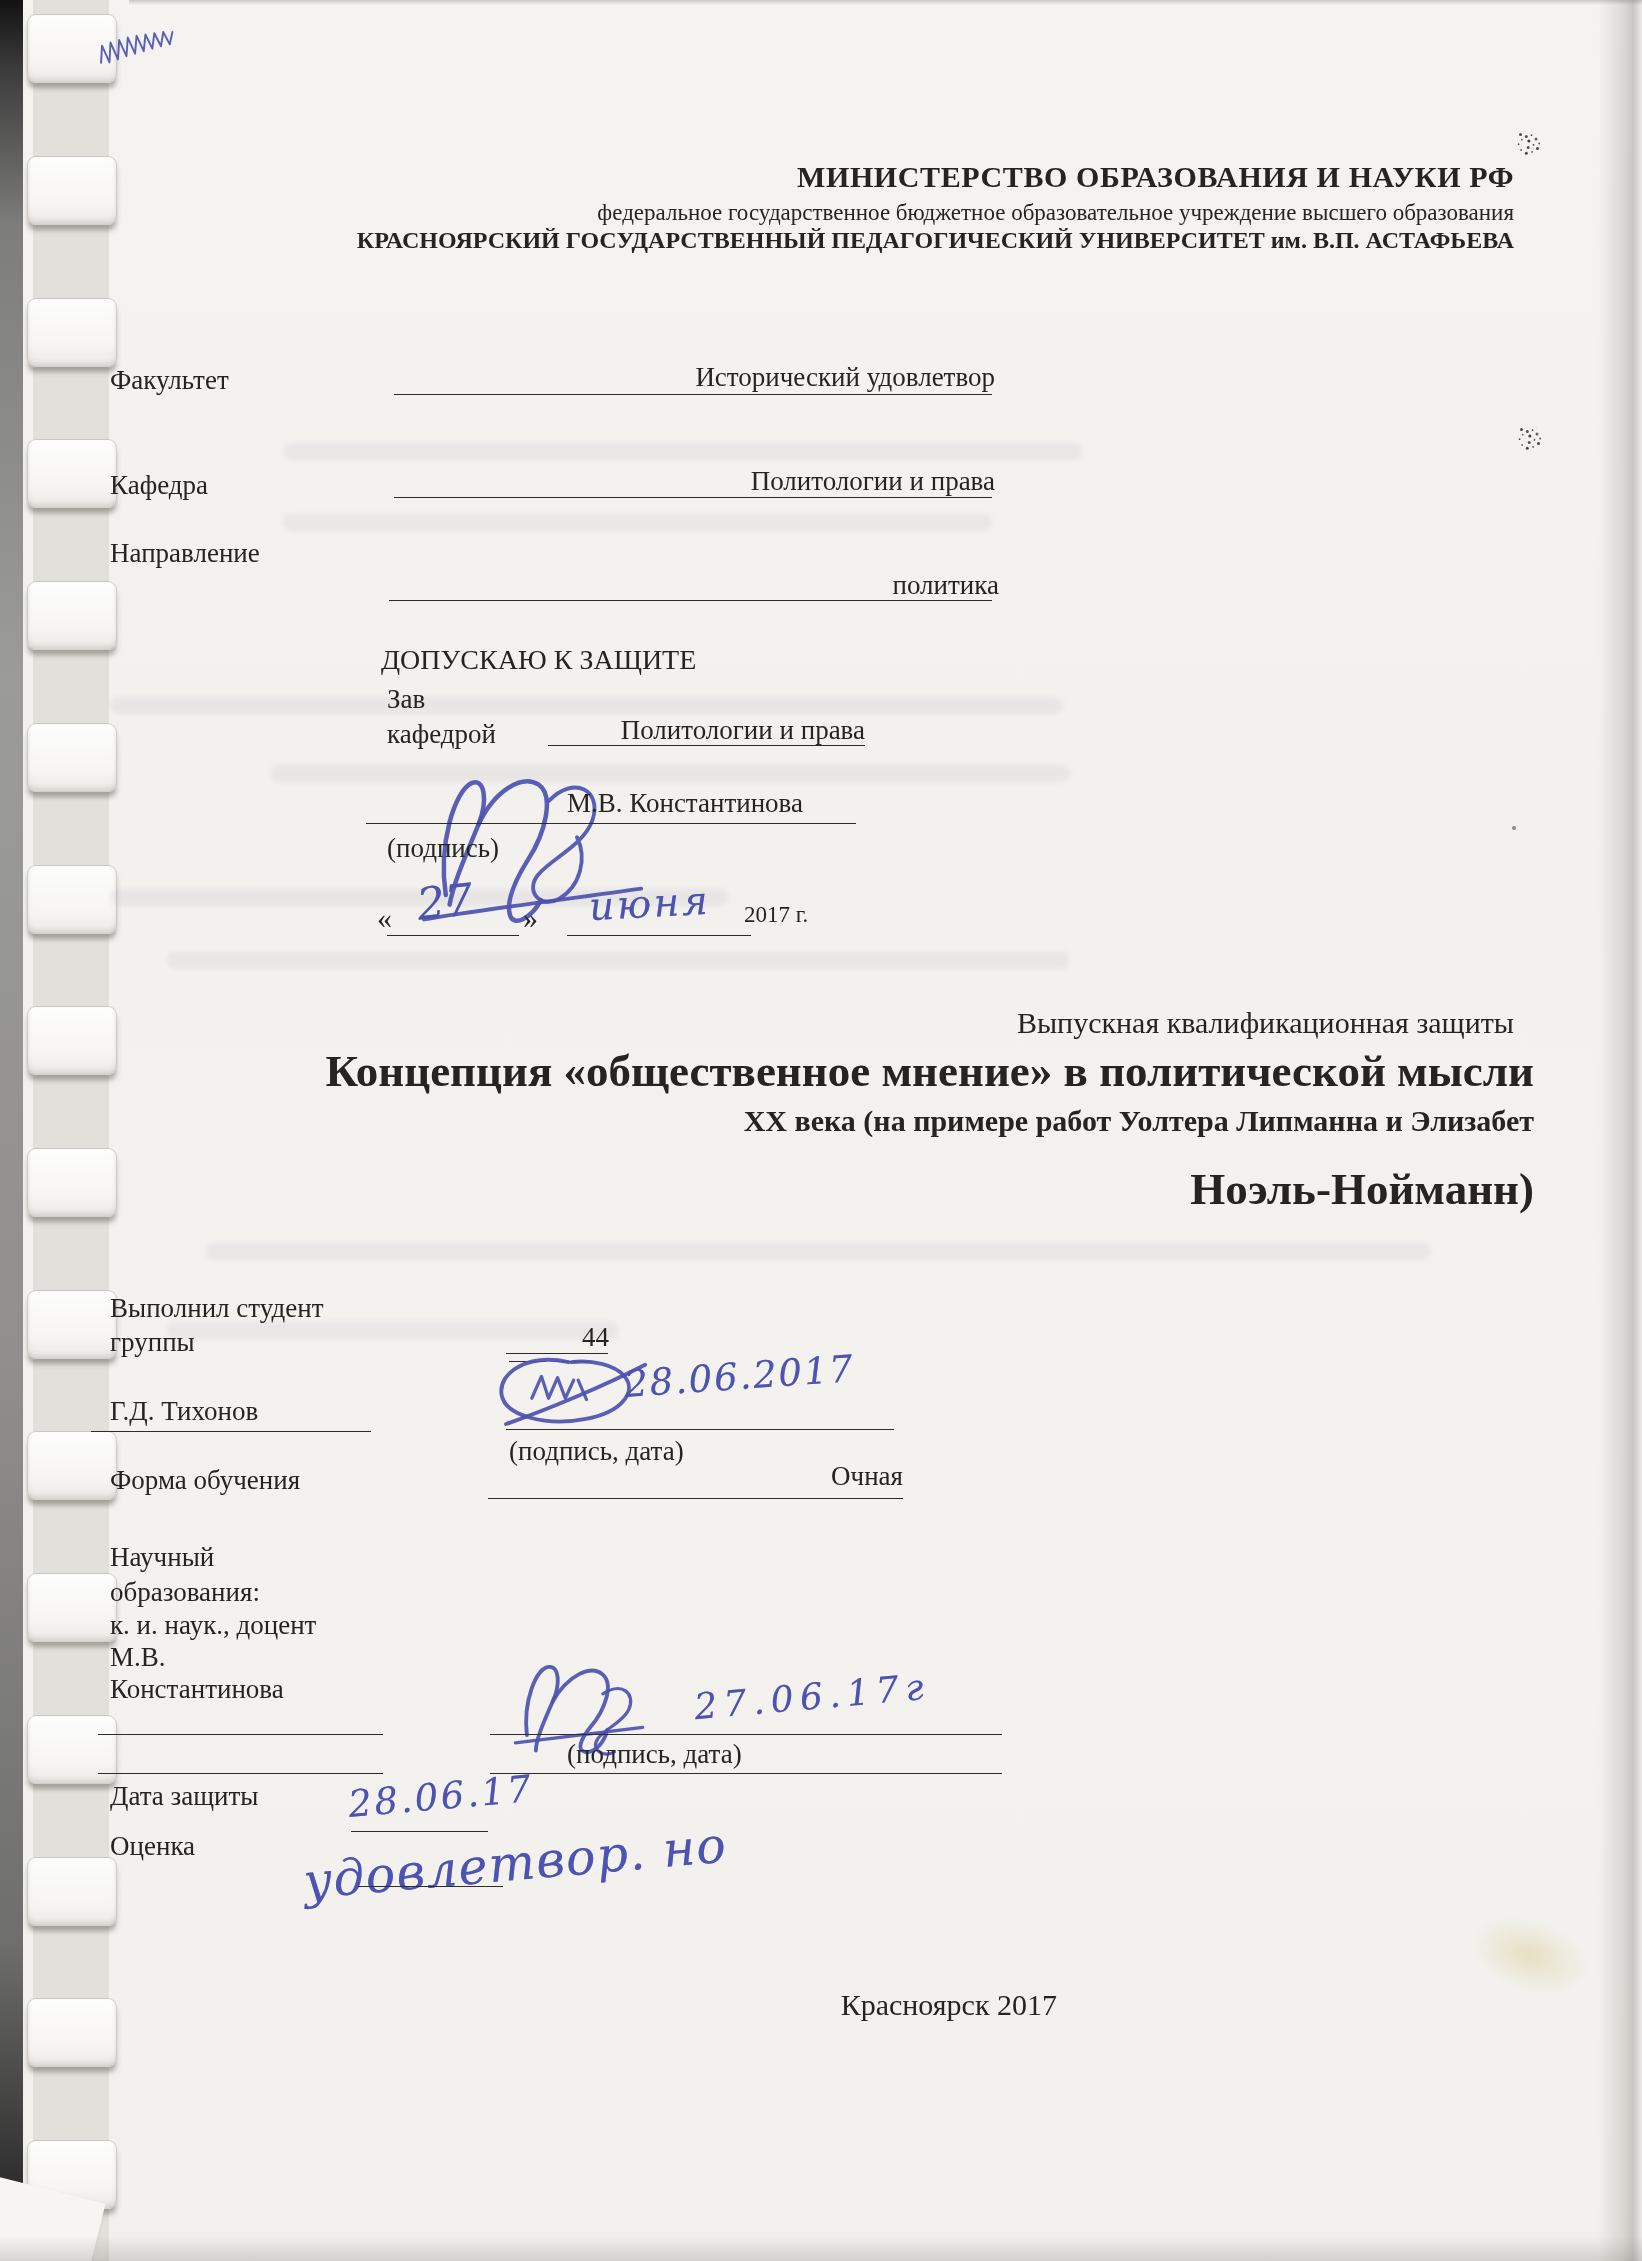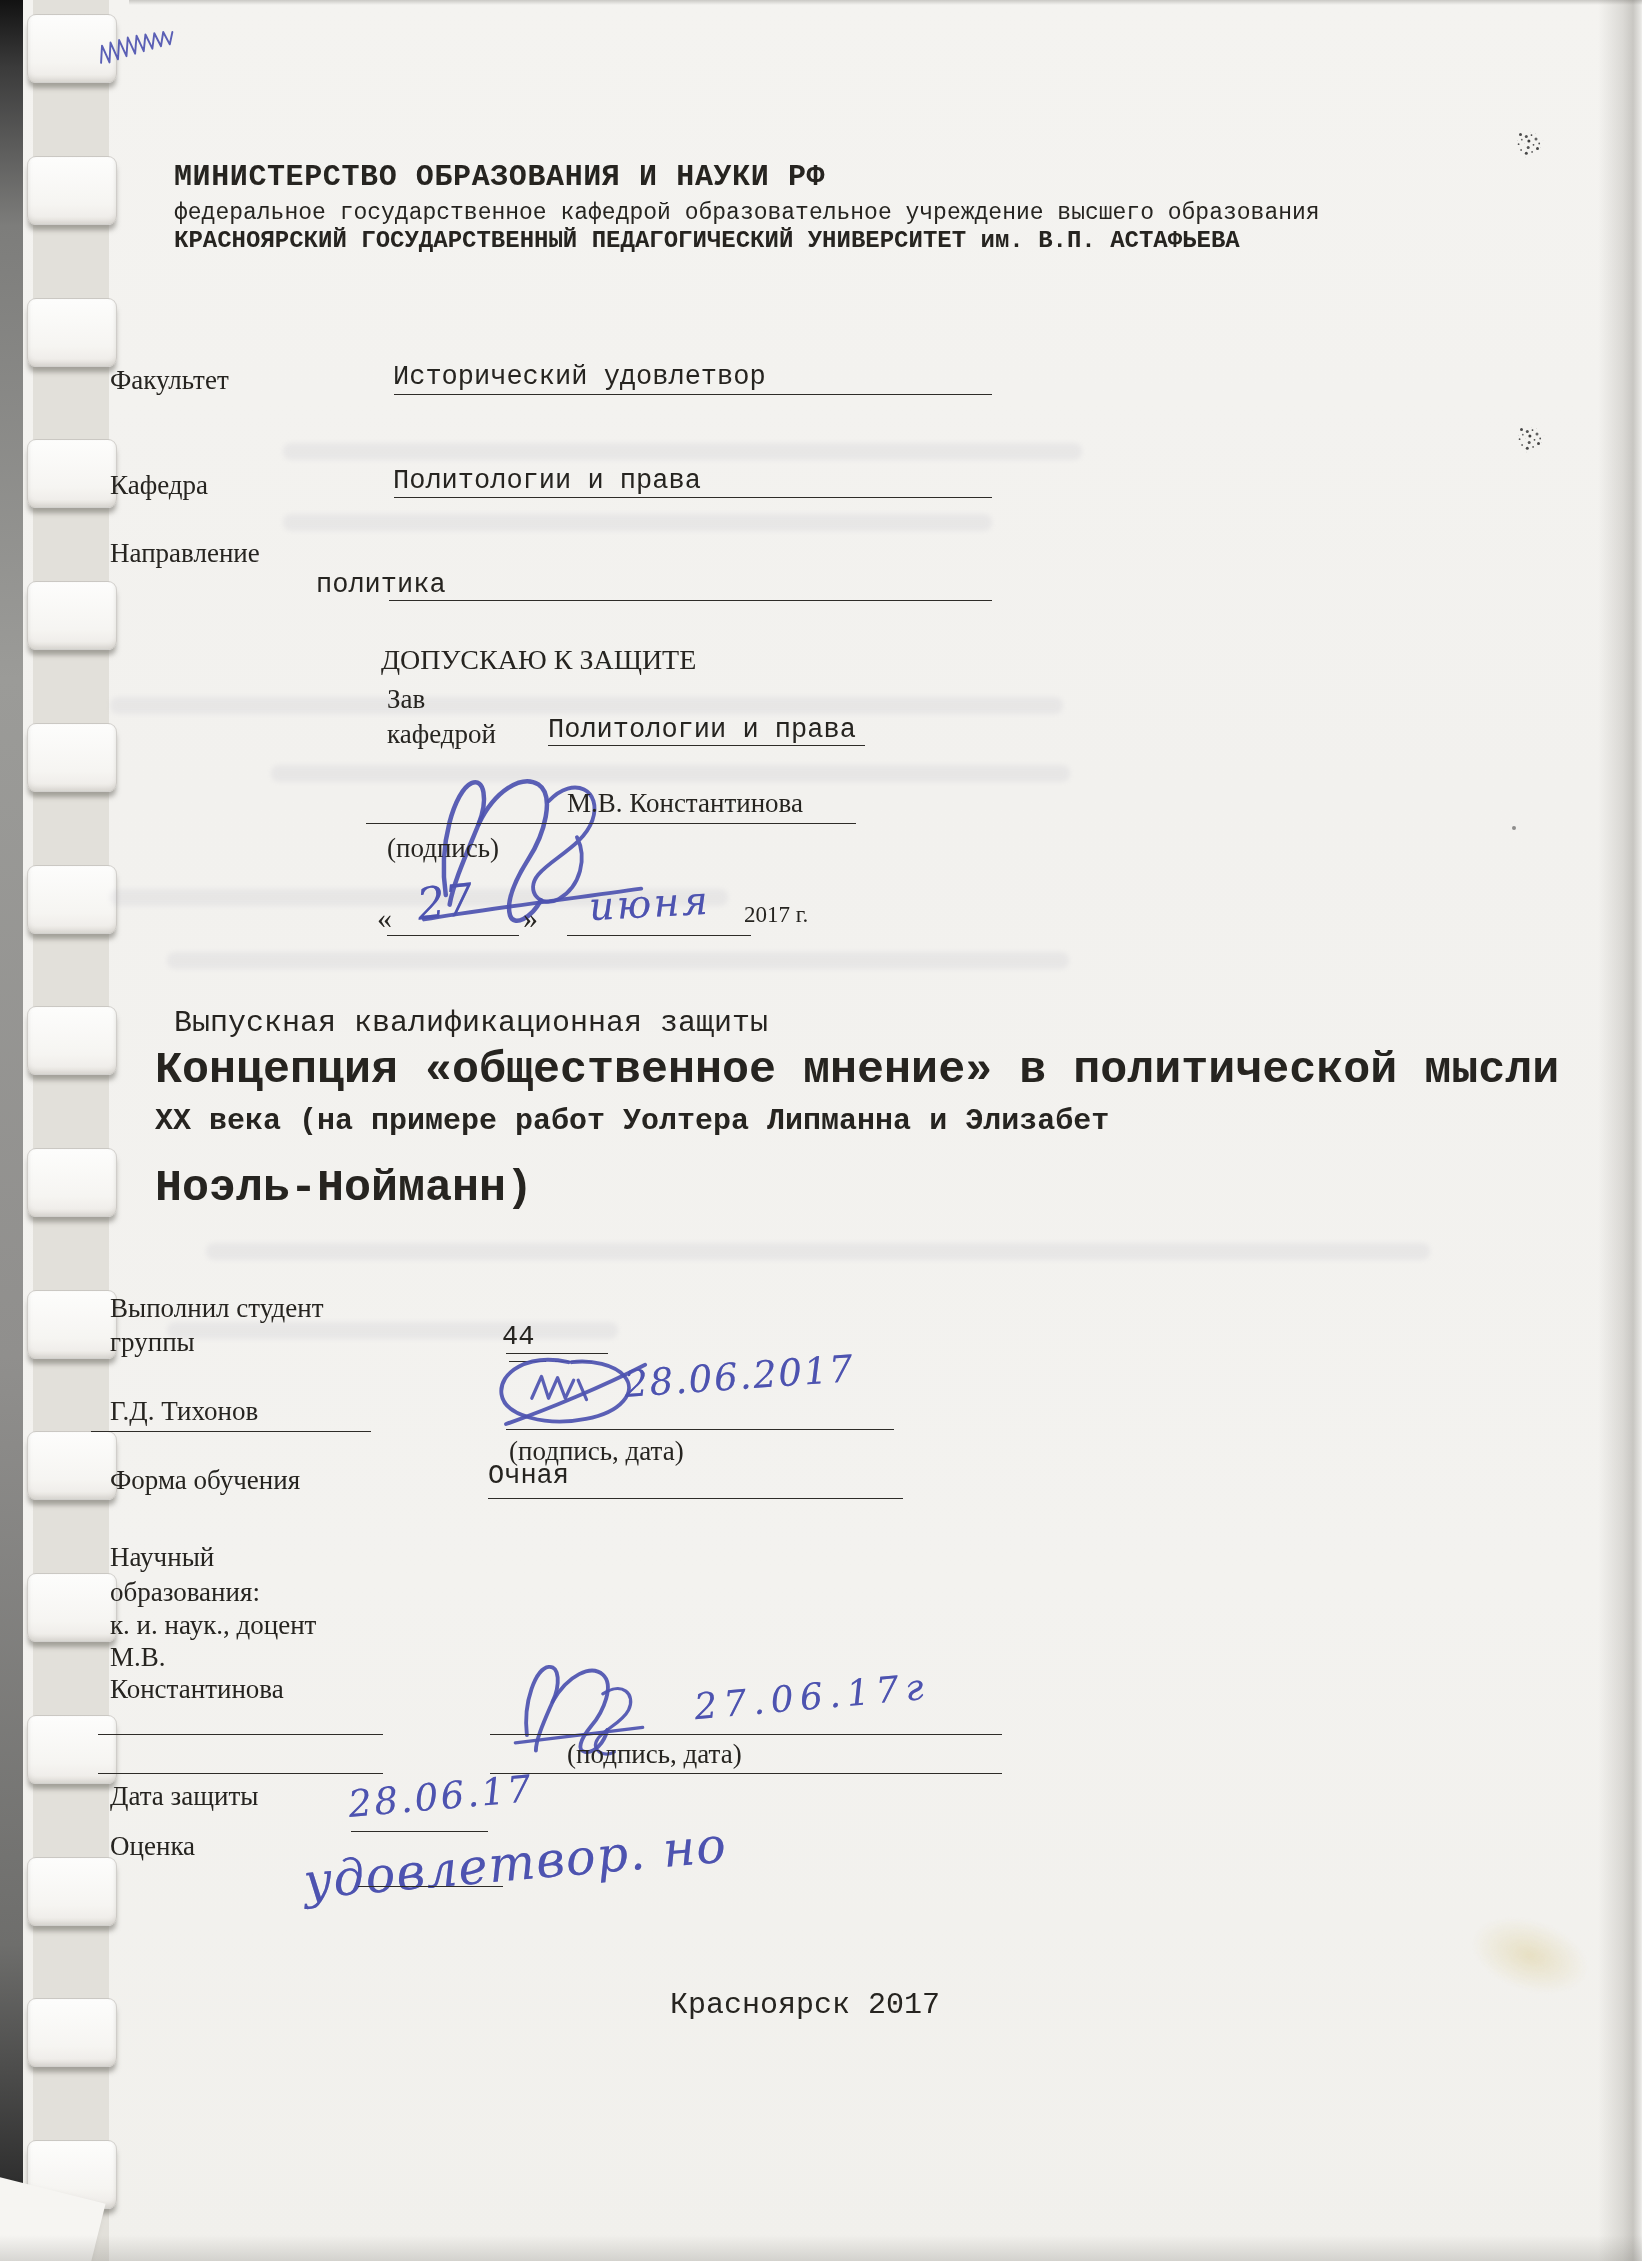--- a/index.html
+++ b/index.html
@@ -5,21 +5,21 @@
   html,body{margin:0;padding:0;background:#9a9894;}
   .page{
     position:relative;
     width:1643px;height:2261px;
     background:linear-gradient(180deg,#f4f3f0 0%,#f2f1ee 35%,#f3f2ef 70%,#f1f0ec 100%);
     overflow:hidden;
     font-family:"Liberation Serif","DejaVu Serif",serif;
     color:#262420;
   }
   .abs{position:absolute;}
-  .center{text-align:left;font-family:Liberation Mono, monospace;}
+  .center{text-align:right;}
   .nowrap{white-space:nowrap;}
   .b{font-weight:bold;}
   .lbl{font-size:27px;line-height:1.25;}
   .uline{border-bottom:1.9px solid #2e2c28;height:0;}
   .hw{
     font-family:"DejaVu Serif","Liberation Serif",serif;
     font-style:italic;color:#4d53b0;white-space:nowrap;
     text-shadow:0 0 0.6px rgba(77,83,176,.45);
   }
   
@@ -91,21 +91,21 @@
   <div class="abs ghost" style="left:283px;top:443px;width:799px"></div>
   <div class="abs ghost" style="left:283px;top:514px;width:709px"></div>
   <div class="abs ghost" style="left:110px;top:697px;width:953px"></div>
   <div class="abs ghost" style="left:271px;top:765px;width:799px"></div>
   <div class="abs ghost" style="left:110px;top:889px;width:618px"></div>
   <div class="abs ghost" style="left:167px;top:952px;width:902px"></div>
   <div class="abs ghost" style="left:206px;top:1243px;width:1224px"></div>
   <div class="abs ghost" style="left:167px;top:1322px;width:451px"></div>
 
   <div class="abs center nowrap b" style="left:174px;top:160px;width:1340px;font-size:30px;letter-spacing:0.6px">МИНИСТЕРСТВО ОБРАЗОВАНИЯ И НАУКИ РФ</div>
-  <div class="abs center nowrap" style="left:174px;top:200px;width:1340px;font-size:23px">федеральное государственное кафедрой образовательное учреждение высшего образования</div>
+  <div class="abs center nowrap" style="left:174px;top:200px;width:1340px;font-size:23px">федеральное государственное бюджетное образовательное учреждение высшего образования</div>
   <div class="abs center nowrap b" style="left:174px;top:227px;width:1340px;font-size:24px">КРАСНОЯРСКИЙ ГОСУДАРСТВЕННЫЙ ПЕДАГОГИЧЕСКИЙ УНИВЕРСИТЕТ им. В.П. АСТАФЬЕВА</div>
 
   <div class="abs lbl" style="left:110px;top:364px">Факультет</div>
   <div class="abs lbl center" style="left:393px;top:361px;width:602px">Исторический удовлетвор</div>
   <div class="abs uline" style="left:394px;top:394px;width:598px"></div>
 
   <div class="abs lbl" style="left:110px;top:469px">Кафедра</div>
   <div class="abs lbl center" style="left:393px;top:465px;width:602px">Политологии и права</div>
   <div class="abs uline" style="left:394px;top:497px;width:598px"></div>
 

